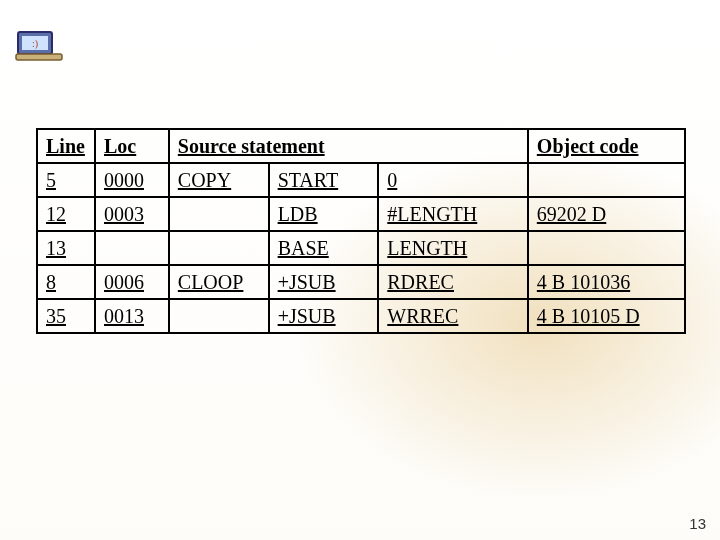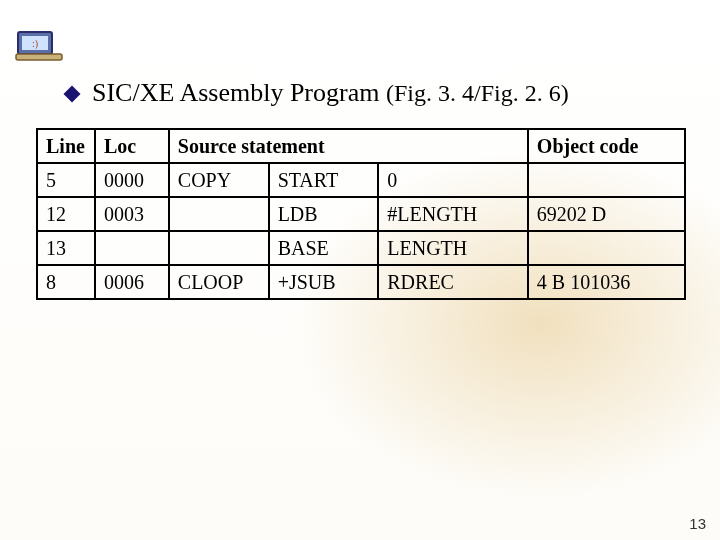--- a/index.html
+++ b/index.html
@@ -54,20 +54,21 @@
   }
   .subline .figref { font-size: 24px; }
   table.asm {
     position: absolute;
     top: 128px;
     left: 36px;
     width: 650px;
     border-collapse: collapse;
     font-family: "Times New Roman", Times, serif;
     font-size: 20px;
+    text-decoration: underline;
   }
   table.asm th, table.asm td {
     border: 2px solid #000;
     padding: 4px 8px;
     text-align: left;
     background: transparent;
     height: 24px;
   }
   table.asm th {
     font-weight: bold;
@@ -97,24 +98,20 @@
   <div class="logo">
     <svg viewBox="0 0 50 34">
       <rect x="4" y="4" width="34" height="22" rx="2" fill="#5a6fa8" stroke="#2b2b6b" stroke-width="2"></rect>
       <rect x="8" y="8" width="26" height="14" fill="#cfe3ff"></rect>
       <text x="21" y="19" font-size="10" text-anchor="middle" fill="#b04020">:)</text>
       <rect x="2" y="26" width="46" height="6" rx="2" fill="#c9b27a" stroke="#7a5c2e" stroke-width="1.5"></rect>
     </svg>
   </div>
 
 
-  <div class="subline">
-    <span class="bullet"></span><span>SIC/XE Assembly Program</span>
-    <span class="figref">(Fig. 3. 4/Fig. 2. 6)</span>
-  </div>
 
   <table class="asm">
     <colgroup>
       <col class="c-line">
         <col class="c-loc">
         <col class="c-label">
         <col class="c-mnem">
         <col class="c-oper">
         <col class="c-obj">
     </colgroup>
@@ -152,17 +149,25 @@
         <td></td>
       </tr>
       <tr>
         <td>8</td>
         <td>0006</td>
         <td>CLOOP</td>
         <td>+JSUB</td>
         <td>RDREC</td>
         <td>4 B 101036</td>
       </tr>
+      <tr>
+        <td>35</td>
+        <td>0013</td>
+        <td></td>
+        <td>+JSUB</td>
+        <td>WRREC</td>
+        <td>4 B 10105 D</td>
+      </tr>
     </tbody>
   </table>
 
   <div class="pagenum">13</div>
 </div>
 
 </body></html>

